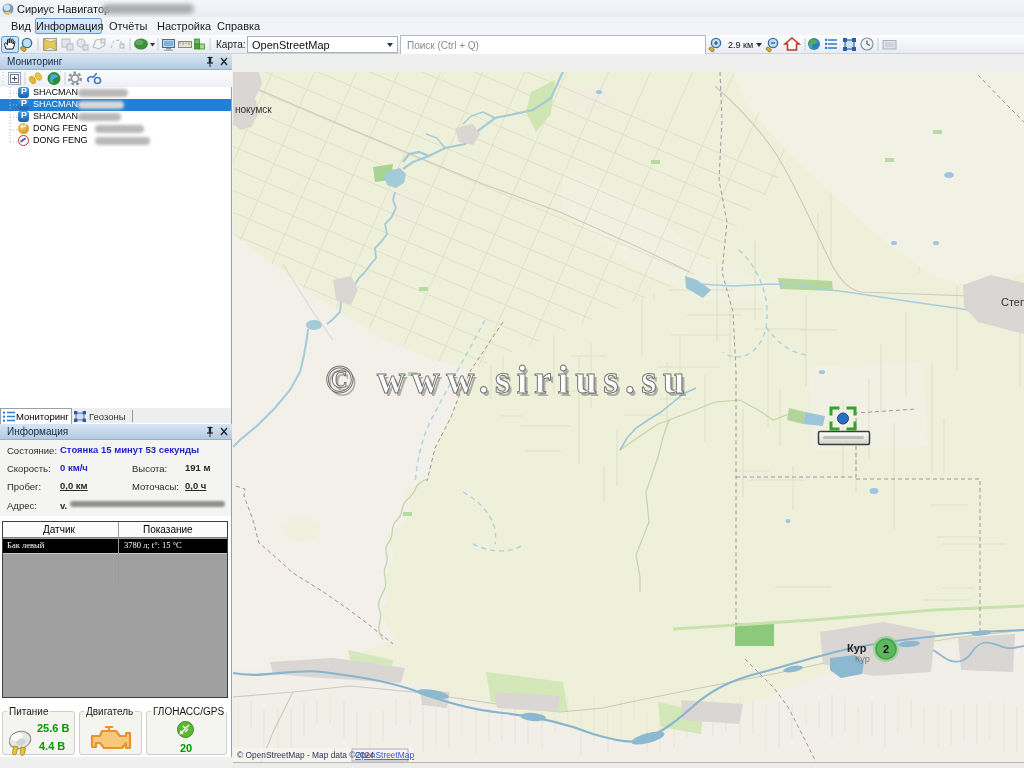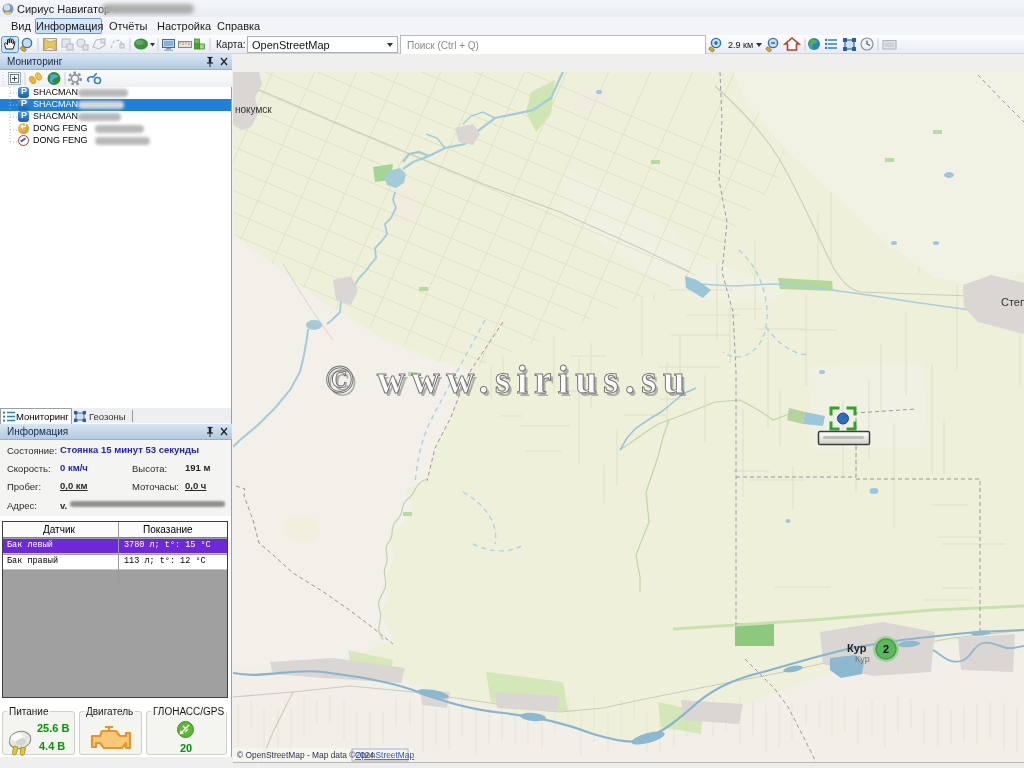--- a/index.html
+++ b/index.html
@@ -72,21 +72,21 @@
   background:#8f8f8f; border-radius:3px; filter:blur(1.3px); }
 
 #stable { position:absolute; left:2px; top:521px; width:226px; height:177px;
   border:1px solid #3e3e3e; background:#a0a0a0; font-size:10px; }
 #stable .hr { position:absolute; left:0; top:0; width:224px; height:16px; background:#fbfbfb;
   border-bottom:1px solid #808080; }
 #stable .row { position:absolute; left:0; width:224px; height:15px; background:#fff;
   border-bottom:1px solid #c6c6c6; font-family:"Liberation Mono",monospace; font-size:8.5px; }
 #stable .c2 { position:absolute; left:121px; }
 #stable .vline { position:absolute; left:115px; top:0; width:1px; height:64px; background:#9a9a9a; }
-#stable .rsel { background:#6d28d9; color:#fff; }
+#stable .rsel { background:#000000; color:#fff;font-family:Liberation Serif, serif; }
 
 fieldset { position:absolute; top:706px; height:49px; border:1px solid #cdd0c8; border-radius:3px;
   font-size:11px; color:#1a1a1a; background:#f4f4f1; }
 fieldset legend { margin-left:4px; padding:0 2px; font-size:10px; }
 .gtxt { color:#009a00; font-weight:bold; font-size:11px;text-align:right; }
 #grayfoot { position:absolute; left:0; top:757px; width:232px; height:11px; background:#efefef; }
 
 #maparea { position:absolute; left:233px; top:54px; width:791px; height:714px; background:#efefed; }
 #tabstrip { position:absolute; left:0; top:0; width:791px; height:18px; background:#f0f0ef; border-bottom:1px solid #9a9a9a; }
 #maptab { position:absolute; left:0px; top:0px; width:120px; height:18px; }
@@ -325,24 +325,20 @@
     <span class="scrib"></span>
   </div>
   <div id="stable">
     <div class="hr">
         <span style="position:absolute;left:40px;top:2px">Датчик</span>
         <span style="position:absolute;left:140px;top:2px">Показание</span>
       </div>
     <div class="row rsel" style="top:17px">
         <span style="position:absolute;left:4px;top:1px">Бак левый</span>
         <span class="c2" style="top:1px">3780 л; t°:  15 °C</span>
-      </div>
-    <div class="row" style="top:33px">
-        <span style="position:absolute;left:4px;top:1px">Бак правый</span>
-        <span class="c2" style="top:1px"> 113 л; t°:  12 °C</span>
       </div>
     <div class="vline"></div>
   </div>
   <fieldset style="left:2px;width:73px">
       <legend>Питание</legend>
     <svg width="30" height="26" viewBox="0 0 30 26" style="position:absolute;left:2px;top:13px">
       <ellipse cx="15" cy="10" rx="11" ry="8.5" transform="rotate(-15 15 10)" fill="#e6e6e2" stroke="#8a8a86" stroke-width="1"></ellipse>
       <ellipse cx="12" cy="7" rx="6" ry="4" transform="rotate(-15 12 7)" fill="#fafaf8"></ellipse>
       <path d="M9,16 C8,20 7,23 8,24.5 C9,25.5 11,25 11.5,23 L13,17 Z" fill="#e8c438" stroke="#a08818" stroke-width="0.8"></path>
       <path d="M16,17 C15.5,21 15,23.5 16,25 C17,26 19,25.5 19.5,23.5 L20.5,18 Z" fill="#e8c438" stroke="#a08818" stroke-width="0.8"></path>

